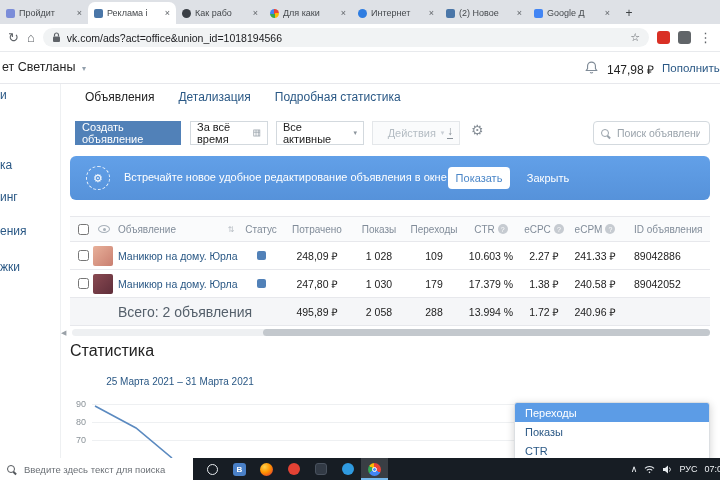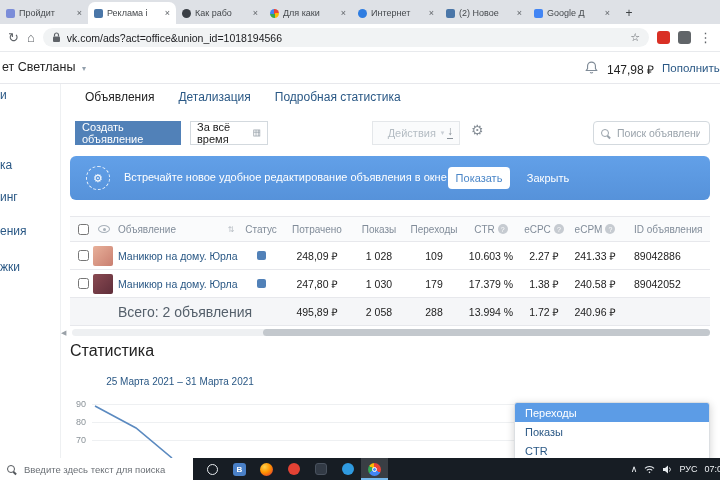--- a/index.html
+++ b/index.html
@@ -224,20 +224,24 @@
   </div>
 
   <div class="vbtn" id="createbtn">Создать объявление</div>
   <div class="vbtn" id="periodbtn">
     <span>За всё время</span>
     <svg width="10" height="10" viewBox="0 0 10 10" fill="none" stroke="#98a1a9">
       <rect x="1" y="1" width="8" height="8"></rect>
         <path d="M1 4h8M4 1v8M7 1v8"></path>
     </svg>
   </div>
+  <div class="vbtn" id="filterbtn">
+    <span>Все активные</span>
+    <span class="crt2">▾</span>
+  </div>
   <div class="vbtn" id="actionsbtn">
     <span>Действия</span>
     <span class="crt2" style="color:#c9cfd5">▾</span>
   </div>
   <span id="dlbtn">↓</span>
   <span id="gearbtn">⚙</span>
   <div id="adsearch">
     <span class="mag"></span>
     <input type="text" placeholder="Поиск объявлений" style="">
   </div>

